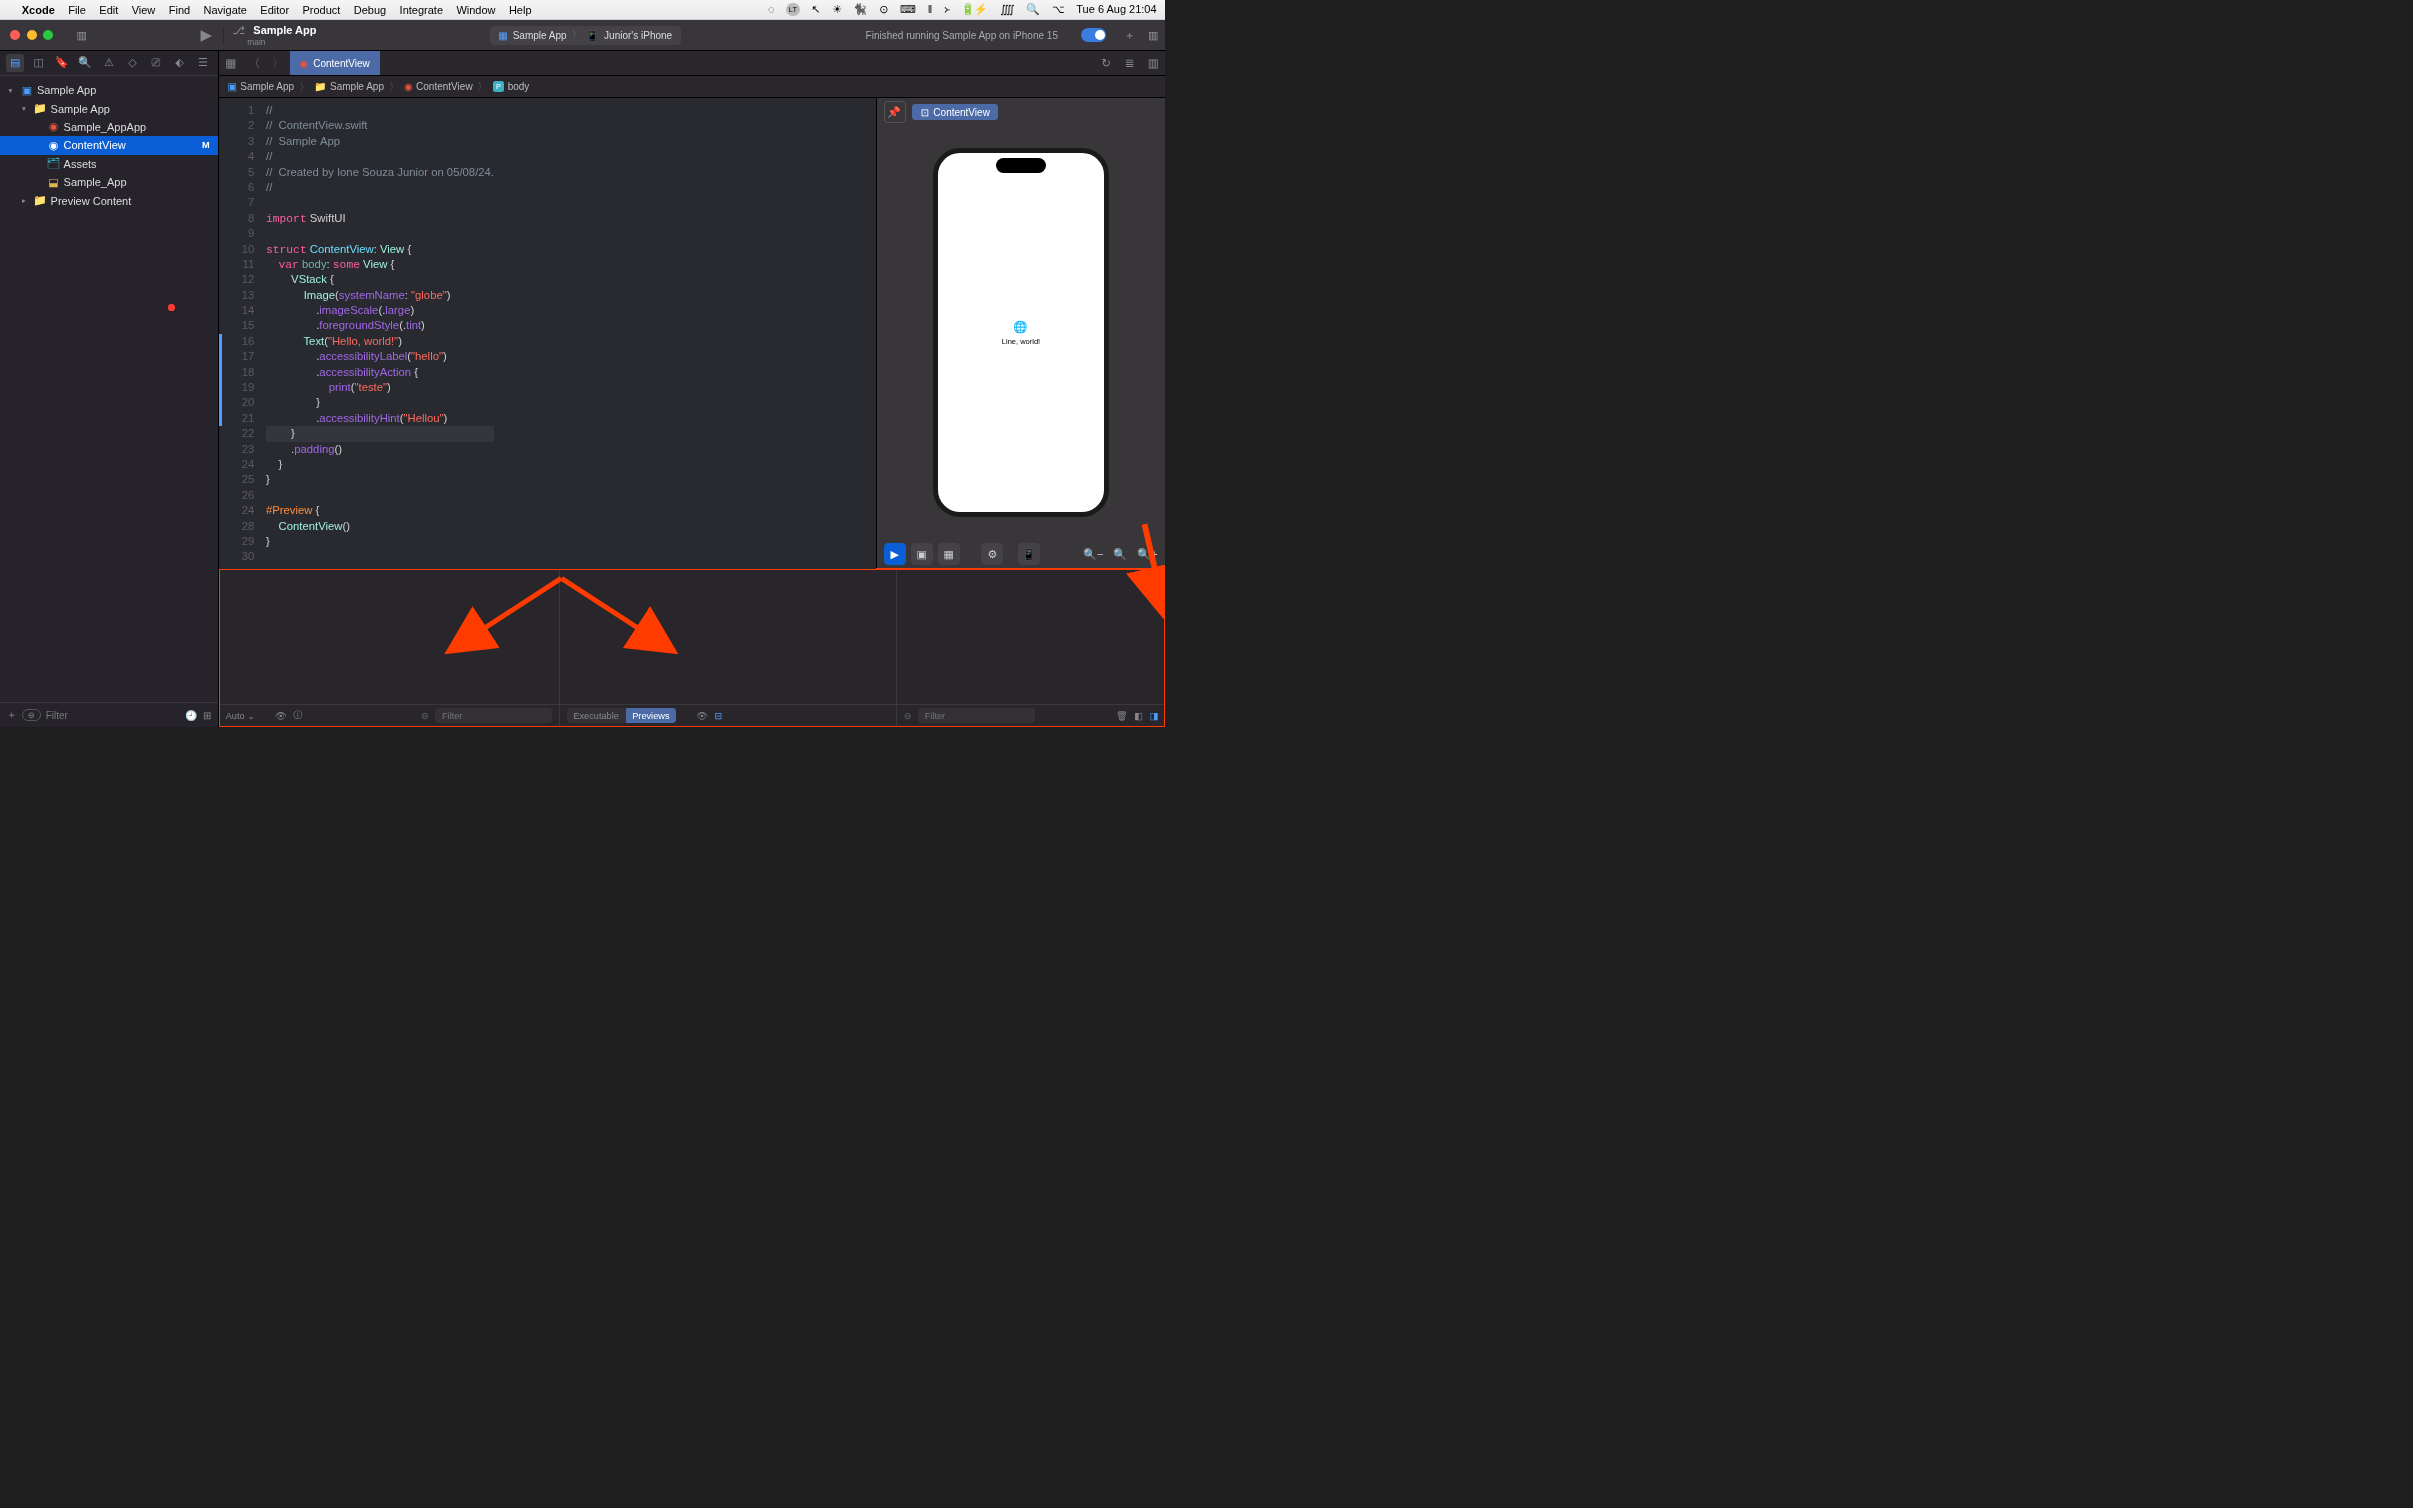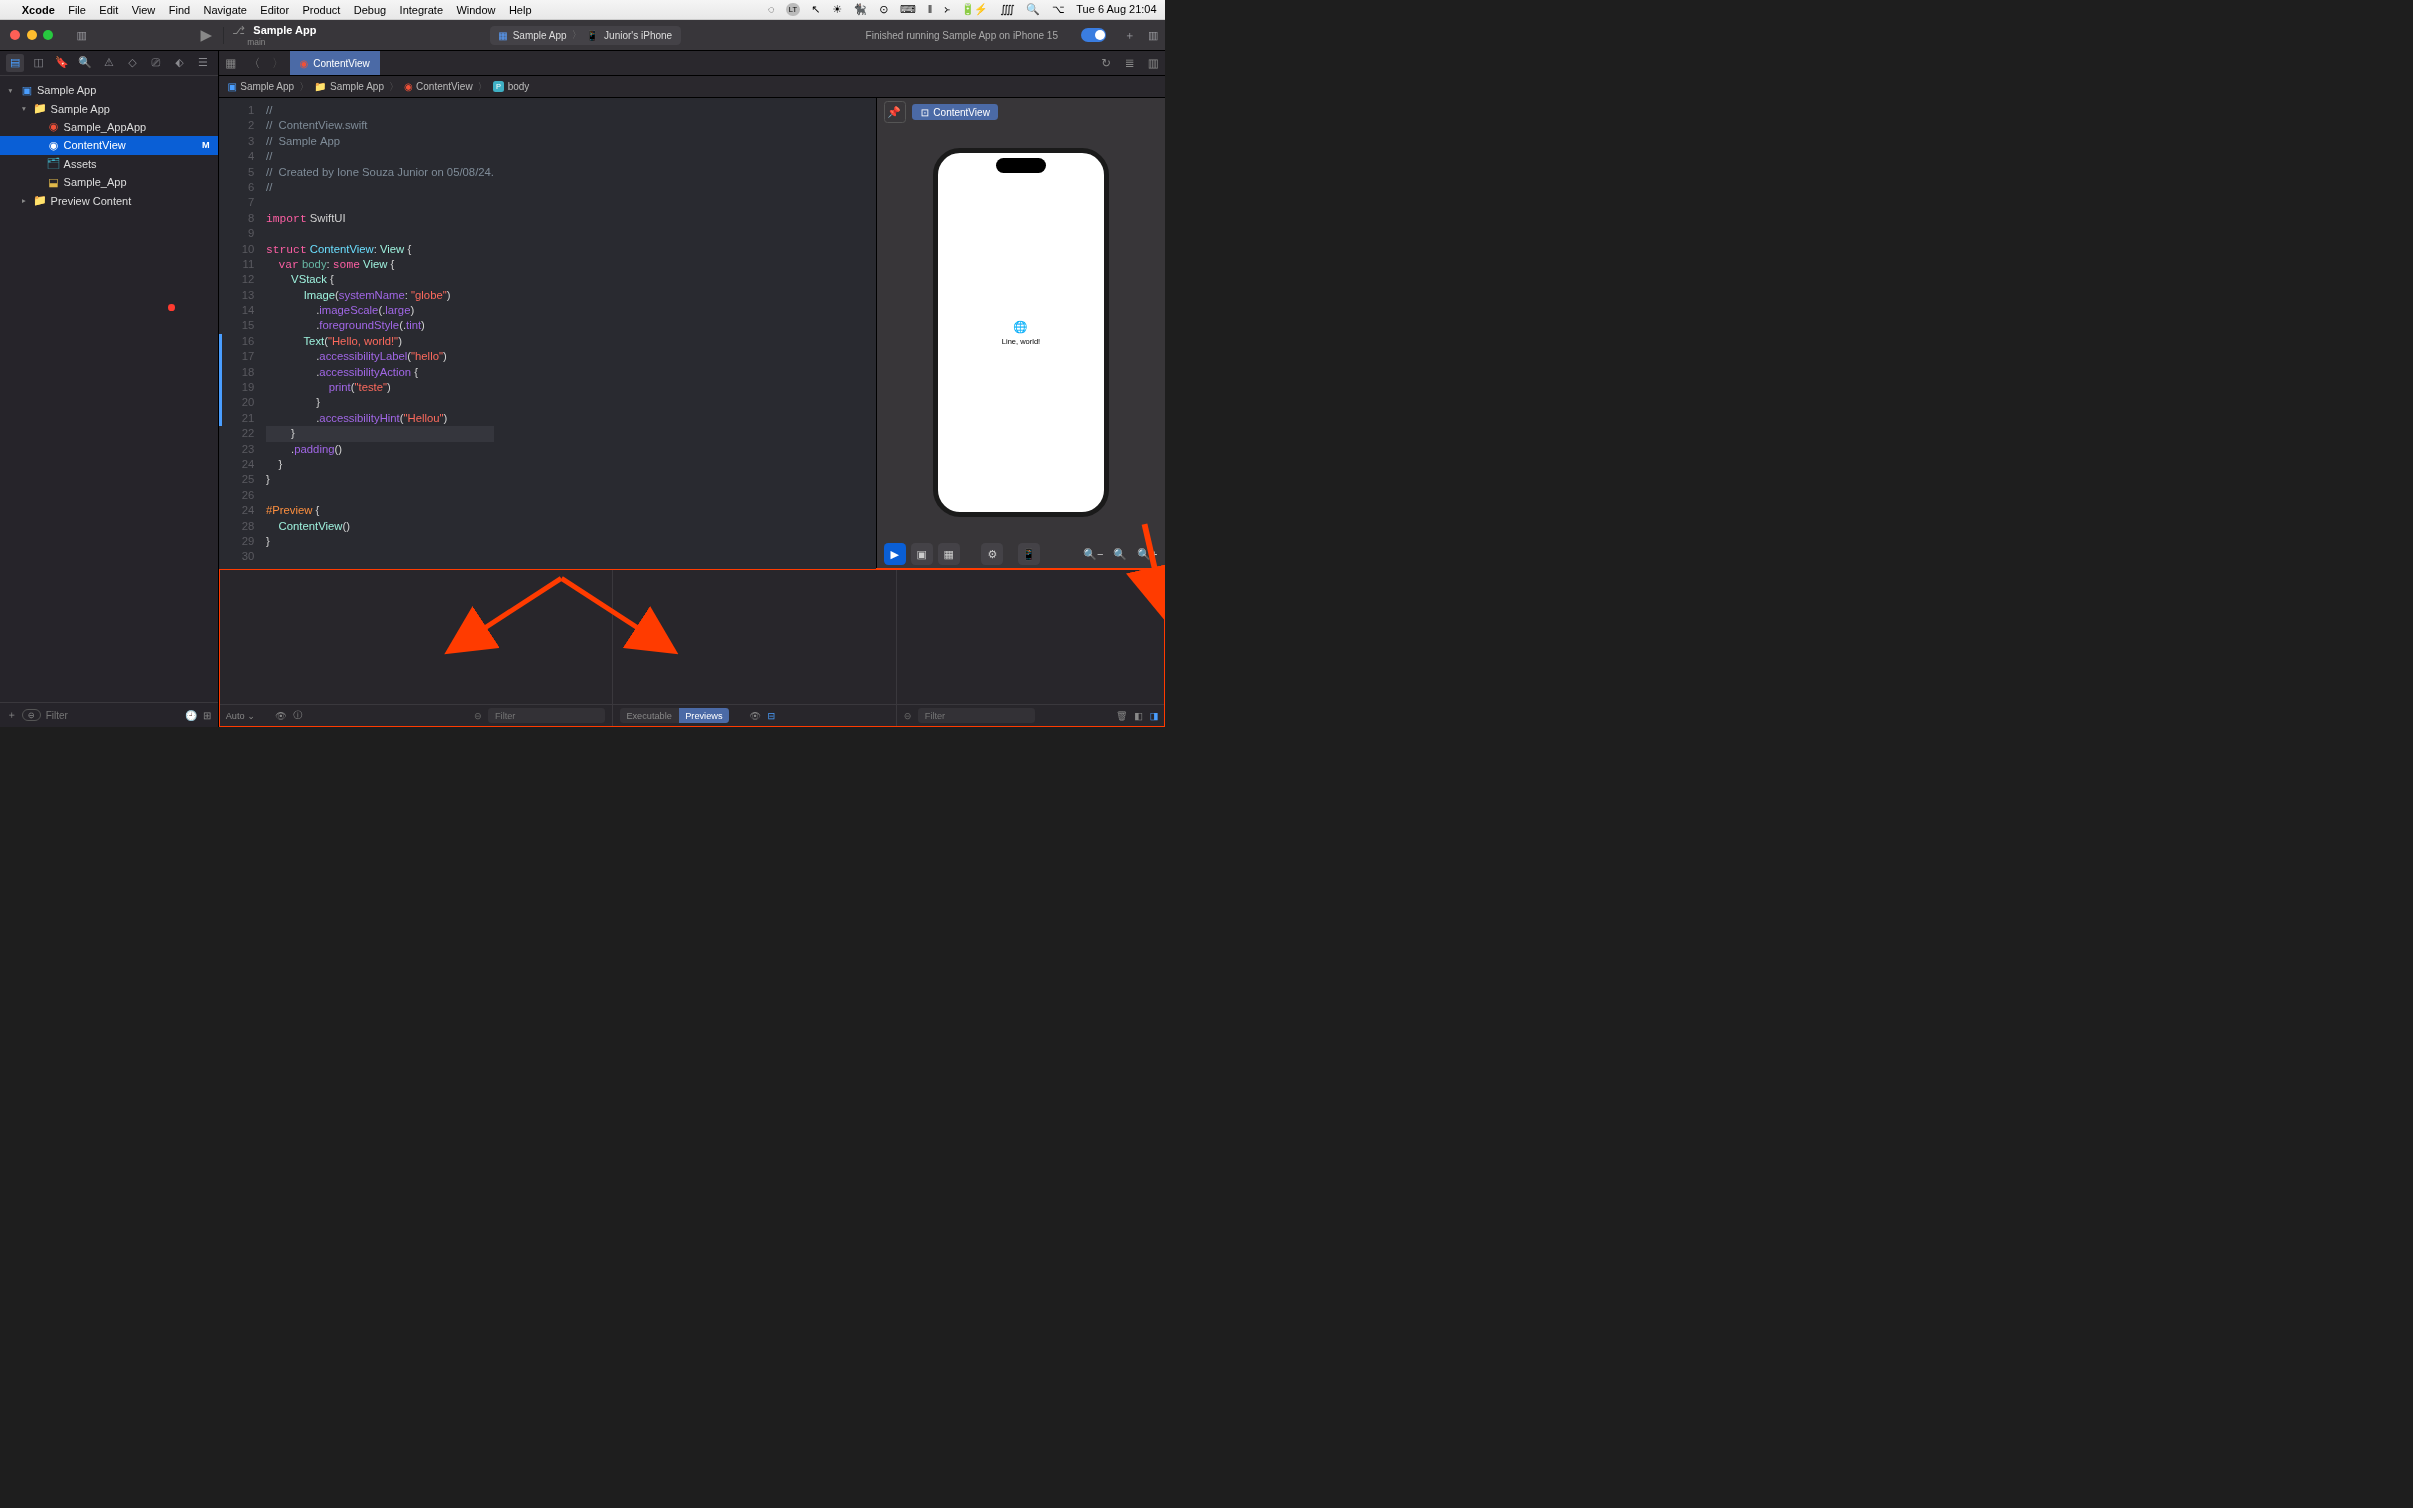--- a/index.html
+++ b/index.html
@@ -89,21 +89,21 @@
 .pb-btn{width:22px;height:22px;background:#444247;border-radius:4.2px;display:flex;align-items:center;justify-content:center;color:#ccc;font-size:11px;}
 .pb-btn.blue{background:#0a5fd6;color:#fff;}
 
 
 .debugarea { height:158px; border-top:1.7px solid #000; background:#28262b; display:flex; flex-direction:column;}
 .debugarea.highlight{outline:2.5px solid #ff3b00; outline-offset:-1.7px;}
 .dbg-status{height:18.4px;display:flex;align-items:center;padding:0 8.4px;font-size:9.2px;color:#888;border-bottom:0.8px solid #3a383d;}
 .dbg-status .lr{margin-left:auto;display:flex;gap:8.4px;align-items:center;}
 .dbg-pill{width:13.4px;height:8.4px;background:#3a7de0;border-radius:4.2px;}
 .dbg-split{flex:1;display:flex;}
-.dbg-left{width:394px;border-right:0.8px solid #3a383d;display:flex;flex-direction:column;}
+.dbg-left{width:341px;border-right:0.8px solid #3a383d;display:flex;flex-direction:column;}
 .dbg-mid{flex:1;display:flex;flex-direction:column;border-right:0.8px solid #3a383d;}
 .dbg-right{width:268px;display:flex;flex-direction:column;}
 .dbg-body{flex:1;}
 .dbg-foot{height:23.5px;display:flex;align-items:center;padding:0 6.7px;gap:6.7px;font-size:9.2px;color:#888;border-top:0.8px solid #3a383d;}
 .dbg-foot input{background:#333136;border:none;border-radius:3.4px;padding:2.5px 6.7px;color:#ccc;font-size:9.2px;width:117px;outline:none;}
 .seg{display:flex;background:#333136;border-radius:3.4px;overflow:hidden;font-size:9.2px;}
 .seg div{padding:2.5px 6.7px;}
 .seg .on{background:#4b6aa6;color:#fff;}
 
 

